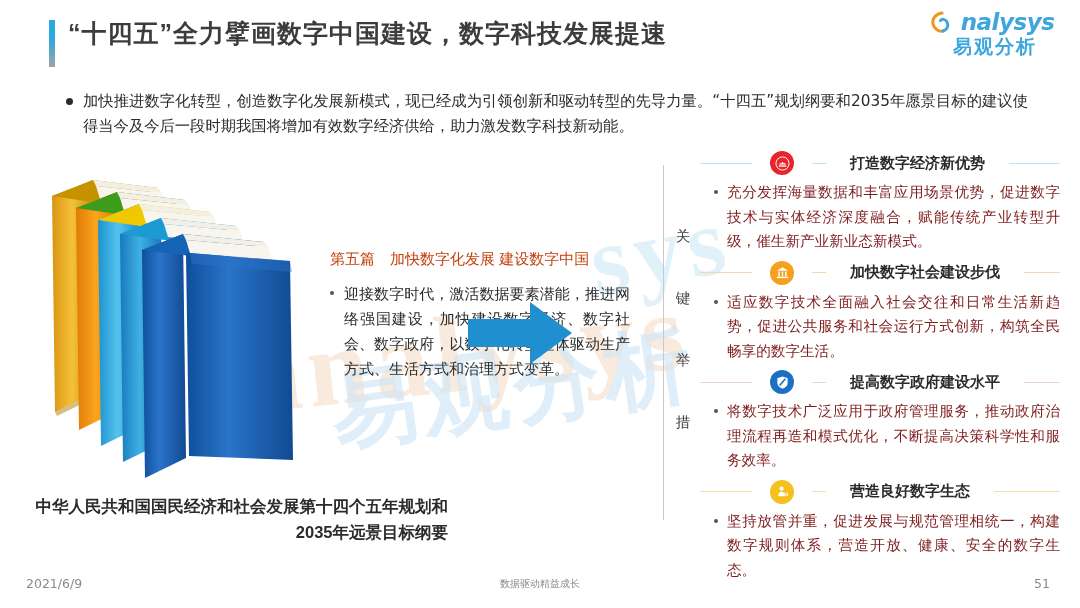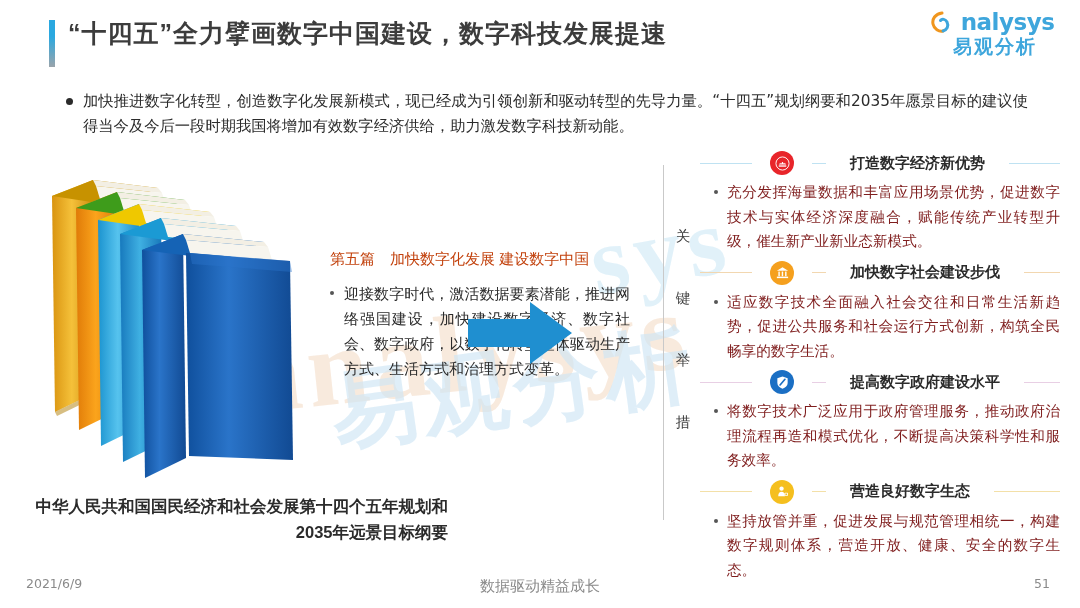--- a/index.html
+++ b/index.html
@@ -56,21 +56,21 @@
   .title{
     position:absolute;left:68px;top:17px;
     font-size:25px;font-weight:700;color:#3c3c3c;
     letter-spacing:1px;white-space:nowrap;
   }
 
   .logo{
     position:absolute;right:24px;top:10px;
     width:122px;text-align:center;line-height:1;
   }
-  .logo-row{display:flex;align-items:center;justify-content:center;gap:13px;}
+  .logo-row{display:flex;align-items:center;justify-content:center;gap:13px;font-style:italic;}
   .logo-mark{
     display:inline-block;width:22px;height:24px;position:relative;top:1px;
   }
   .logo-word{
     font-size:23px;font-weight:600;color:#3ea6dc;
     font-family:"DejaVu Sans",sans-serif;letter-spacing:-.5px;
     position:relative;left:-5px;
   }
   .logo-cn{
     margin-top:3px;font-size:19px;font-weight:700;color:#3ea6dc;letter-spacing:2px;
@@ -145,21 +145,21 @@
   .sec-dot{flex:0 0 auto;width:4px;height:4px;border-radius:50%;background:#555;margin-top:10px;}
   .sec-text{font-size:14.6px;line-height:24.5px;color:#7f1d1d;text-align:justify;}
 
   
   .foot-date{
     position:absolute;left:26px;top:576px;
     font-size:12.5px;color:#8a8a8a;font-family:"DejaVu Sans",sans-serif;
   }
   .foot-mid{
     position:absolute;left:0;right:0;top:577px;text-align:center;
-    font-size:15px;color:#8a8a8a;
+    font-size:10px;color:#8a8a8a;
   }
   .foot-page{
     position:absolute;right:30px;top:576px;
     font-size:12.5px;color:#8a8a8a;font-family:"DejaVu Sans",sans-serif;
   }
 </style>
 </head>
 <body>
 
 <div id="slide">

